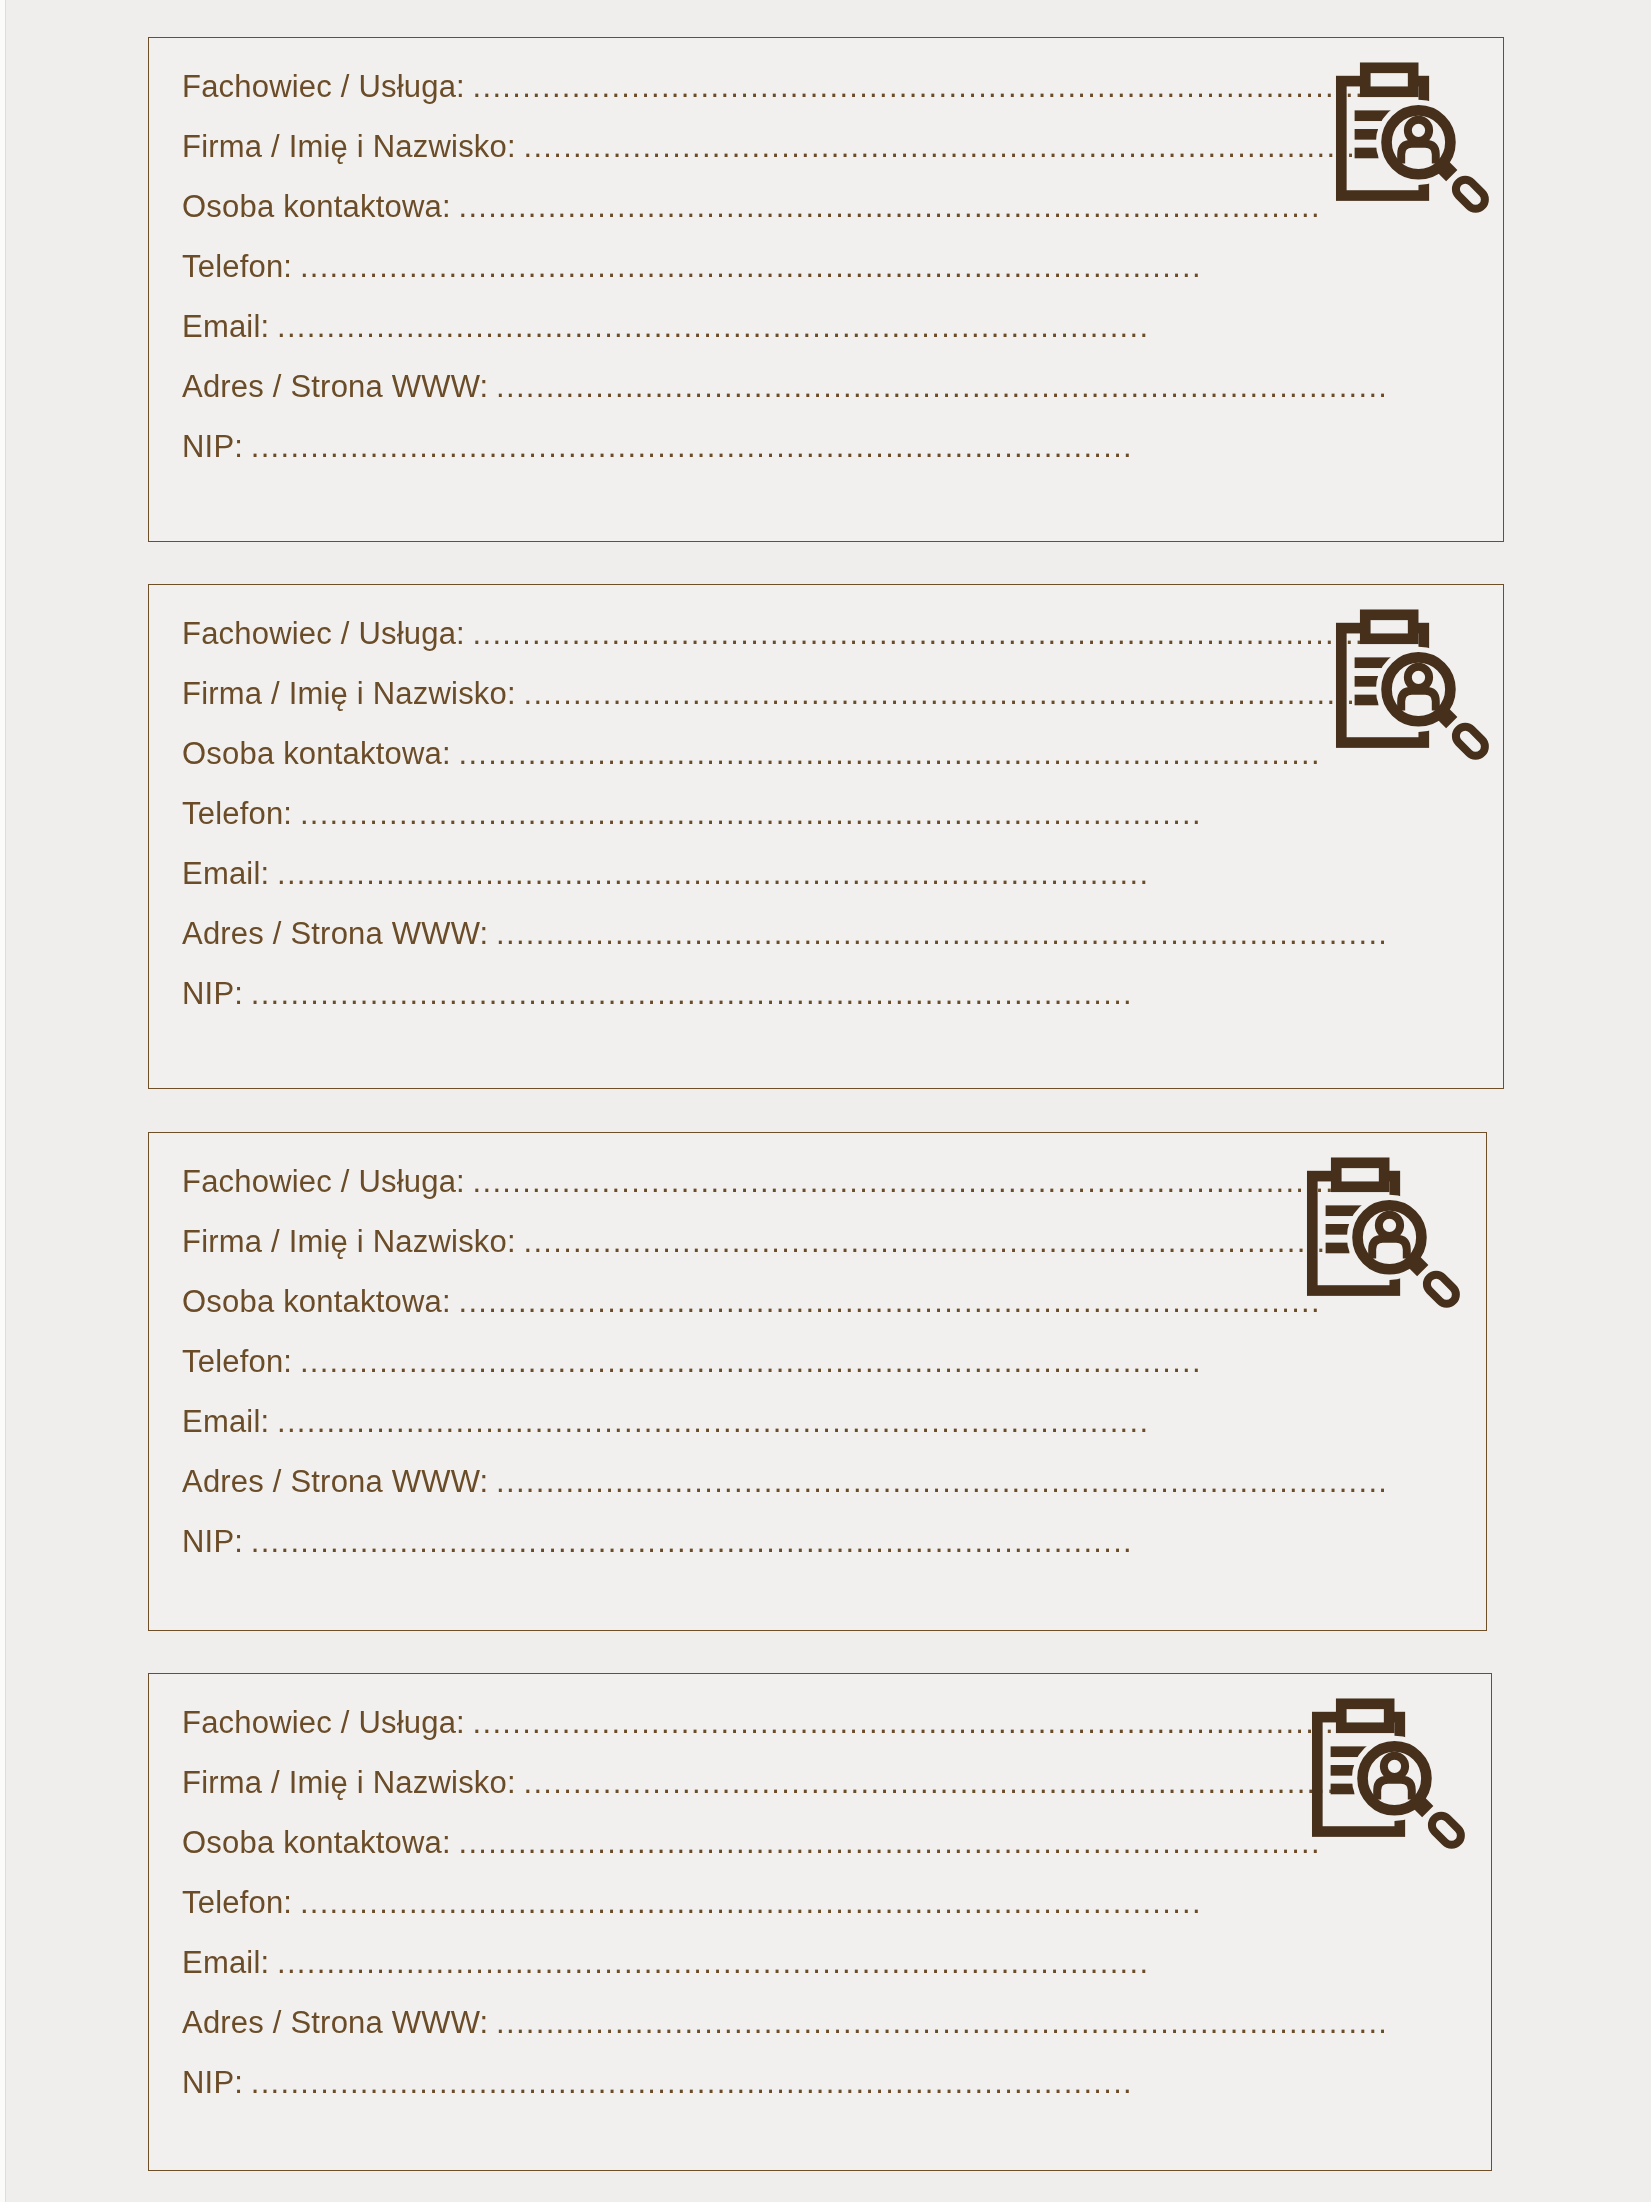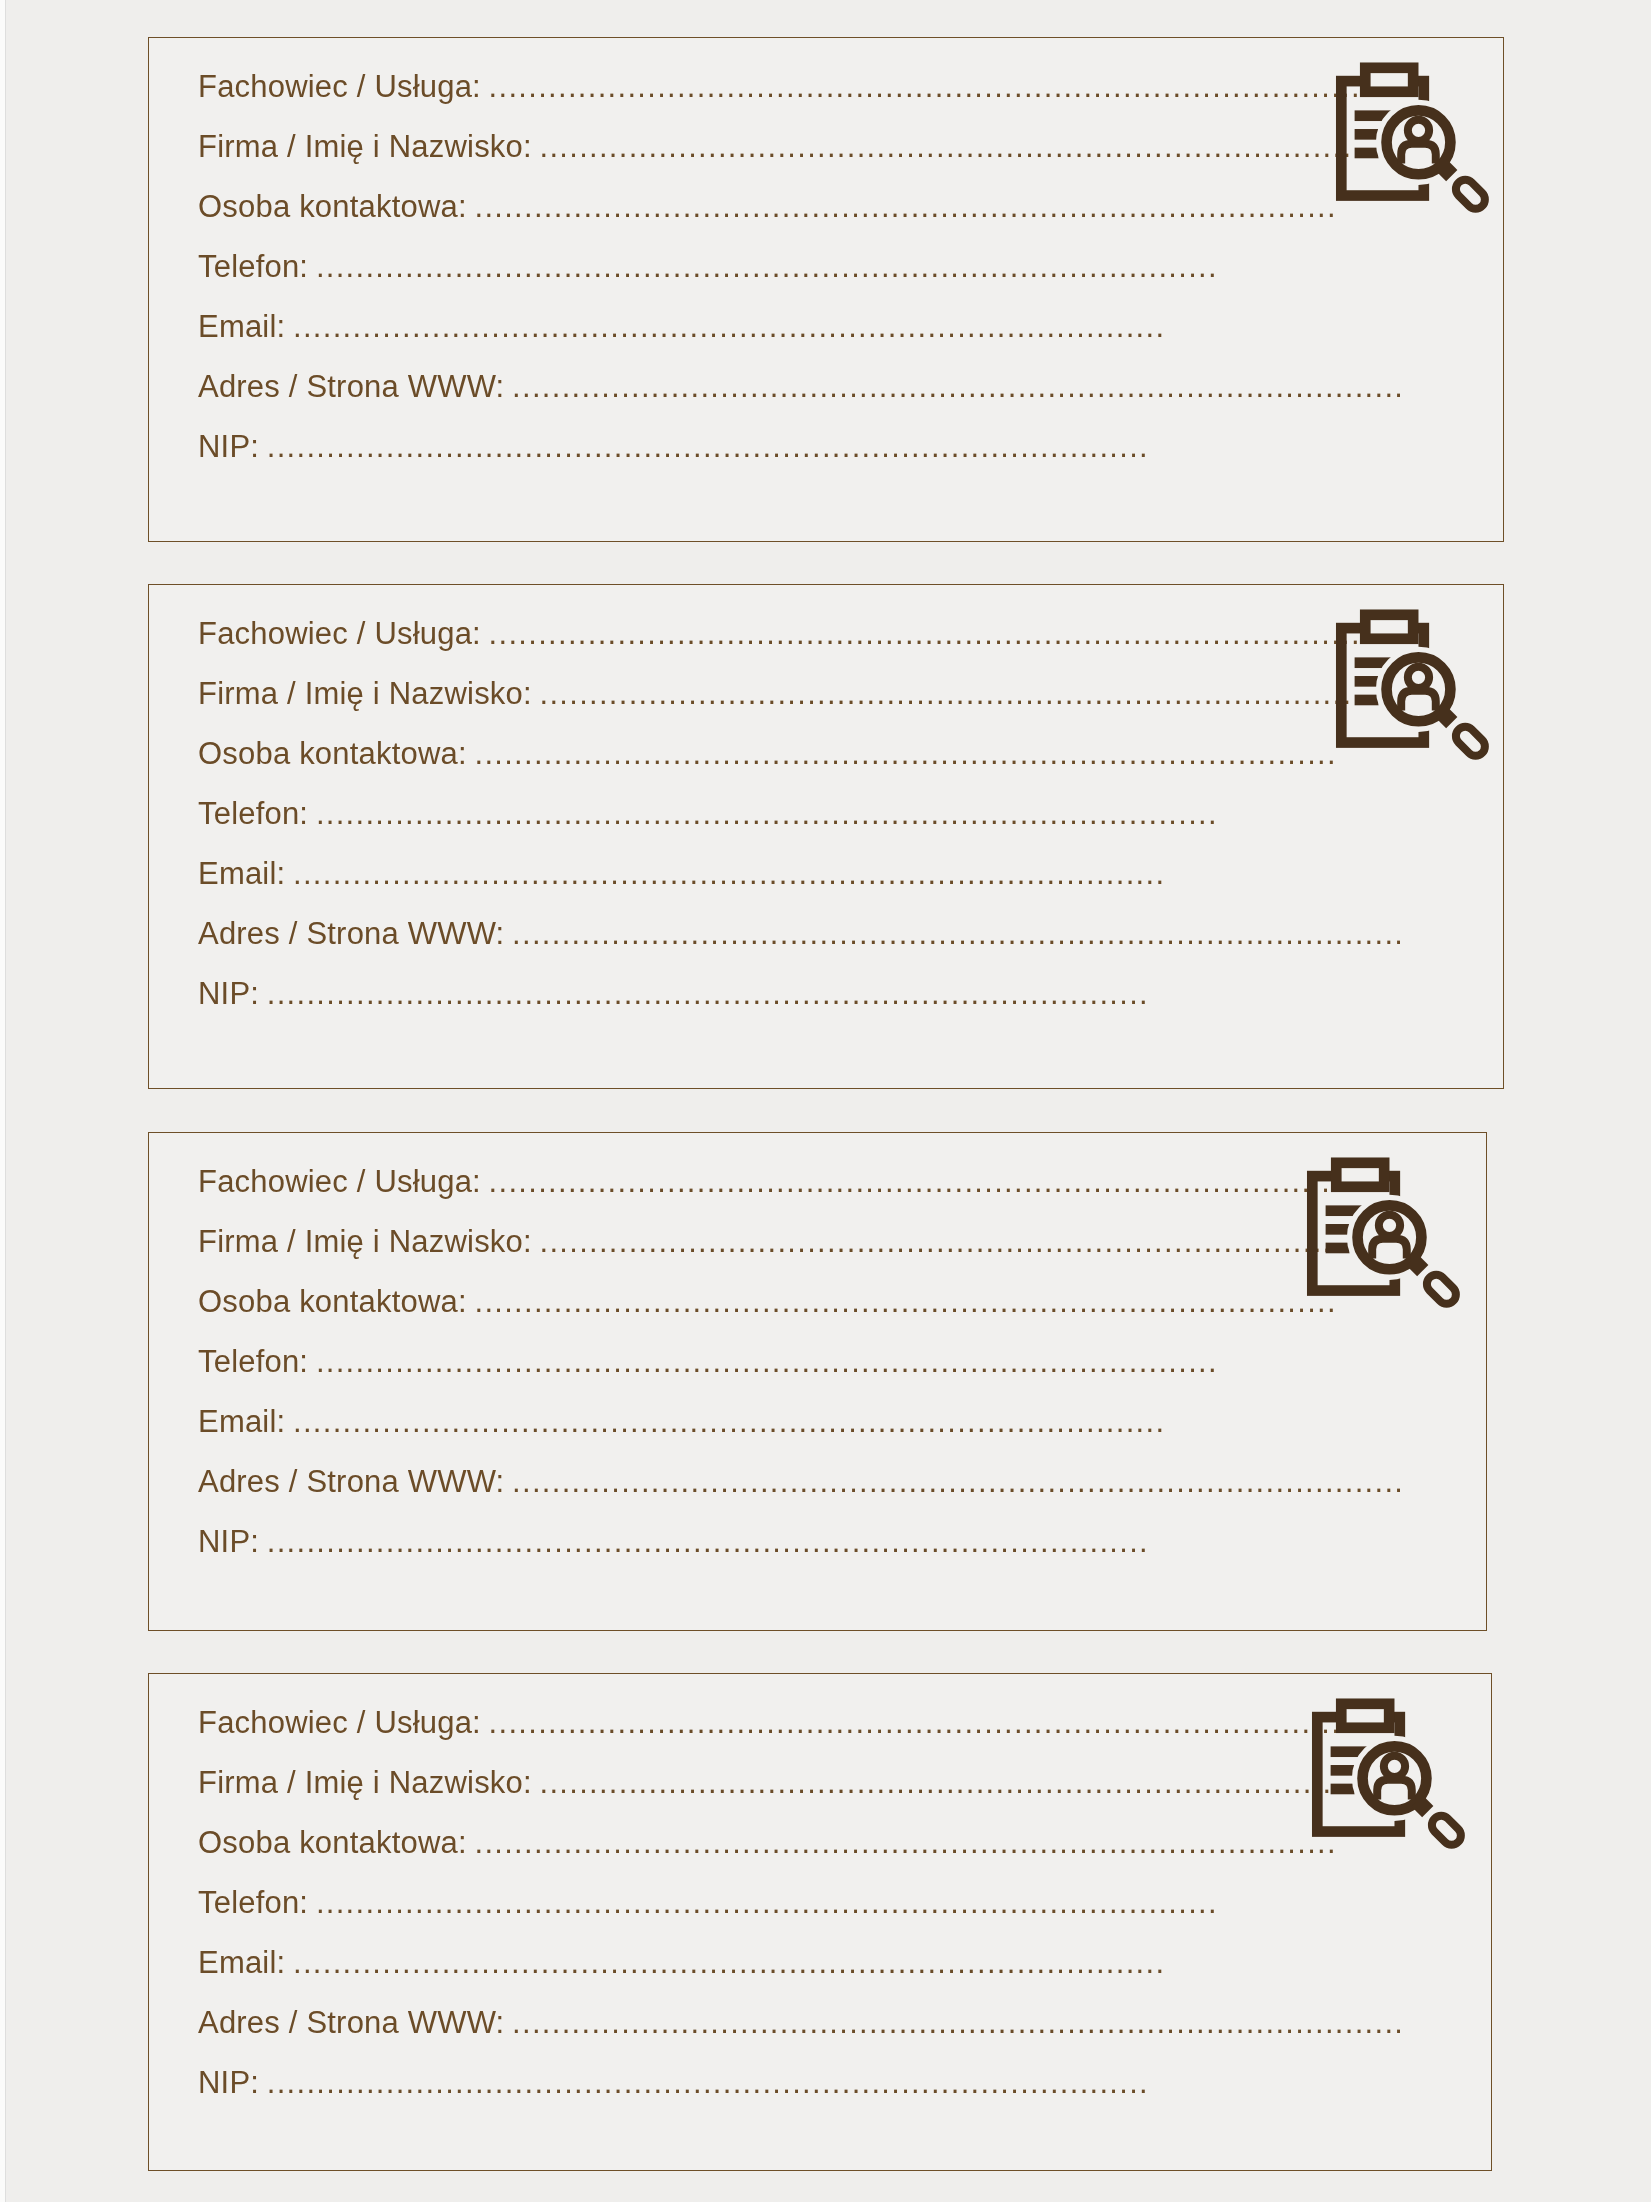--- a/index.html
+++ b/index.html
@@ -32,21 +32,21 @@
   .card.c1{top:37px;width:1356px;height:505px;}
   .card.c2{top:584px;width:1356px;height:505px;}
   .card.c3{top:1132px;width:1339px;height:499px;}
   .card.c4{top:1673px;width:1344px;height:498px;}
   .row{
     height:60px;line-height:60px;
     font-size:31px;color:var(--text-color);
     white-space:nowrap;overflow:hidden;
     padding-right:26px;
   }
-  .row .label{letter-spacing:0.2px;margin-left:16px;}
+  .row .label{letter-spacing:0.2px;}
   .row .dots{letter-spacing:1.3px;margin-left:7.7px;}
   .card-icon{
     position:absolute;top:19px;right:10.3px;
     width:165px;height:160px;
   }
   .c3 .card-icon,.c4 .card-icon{right:22.4px;}
 </style>
 </head>
 <body>
 

